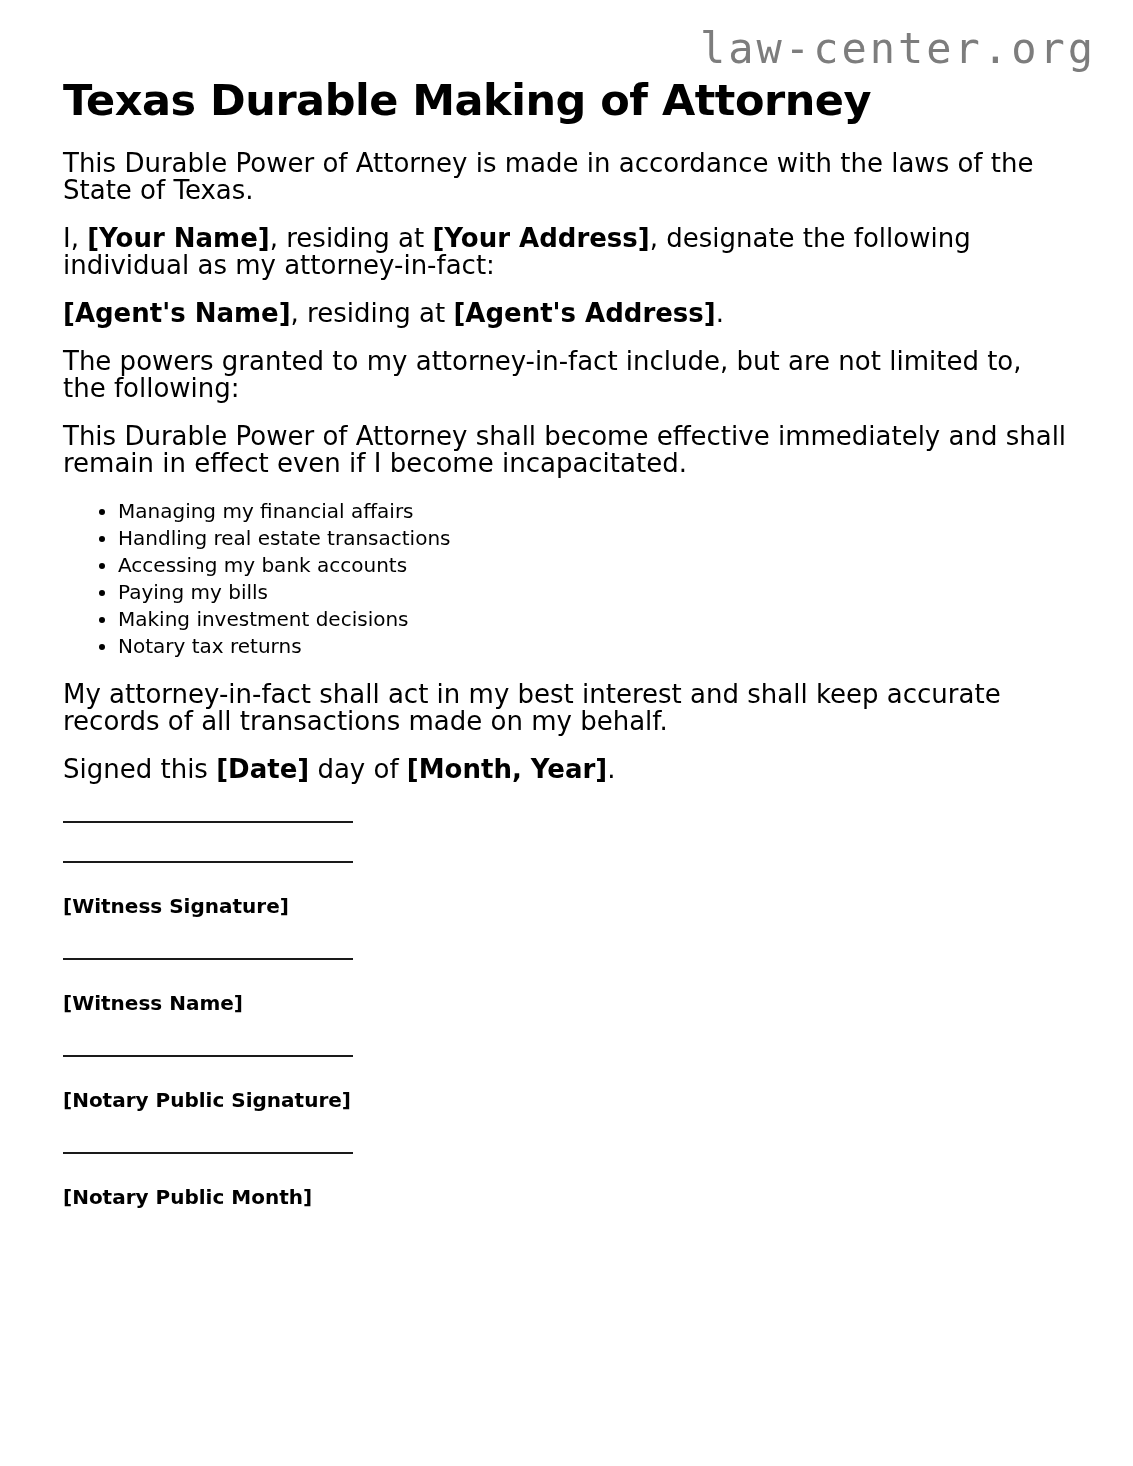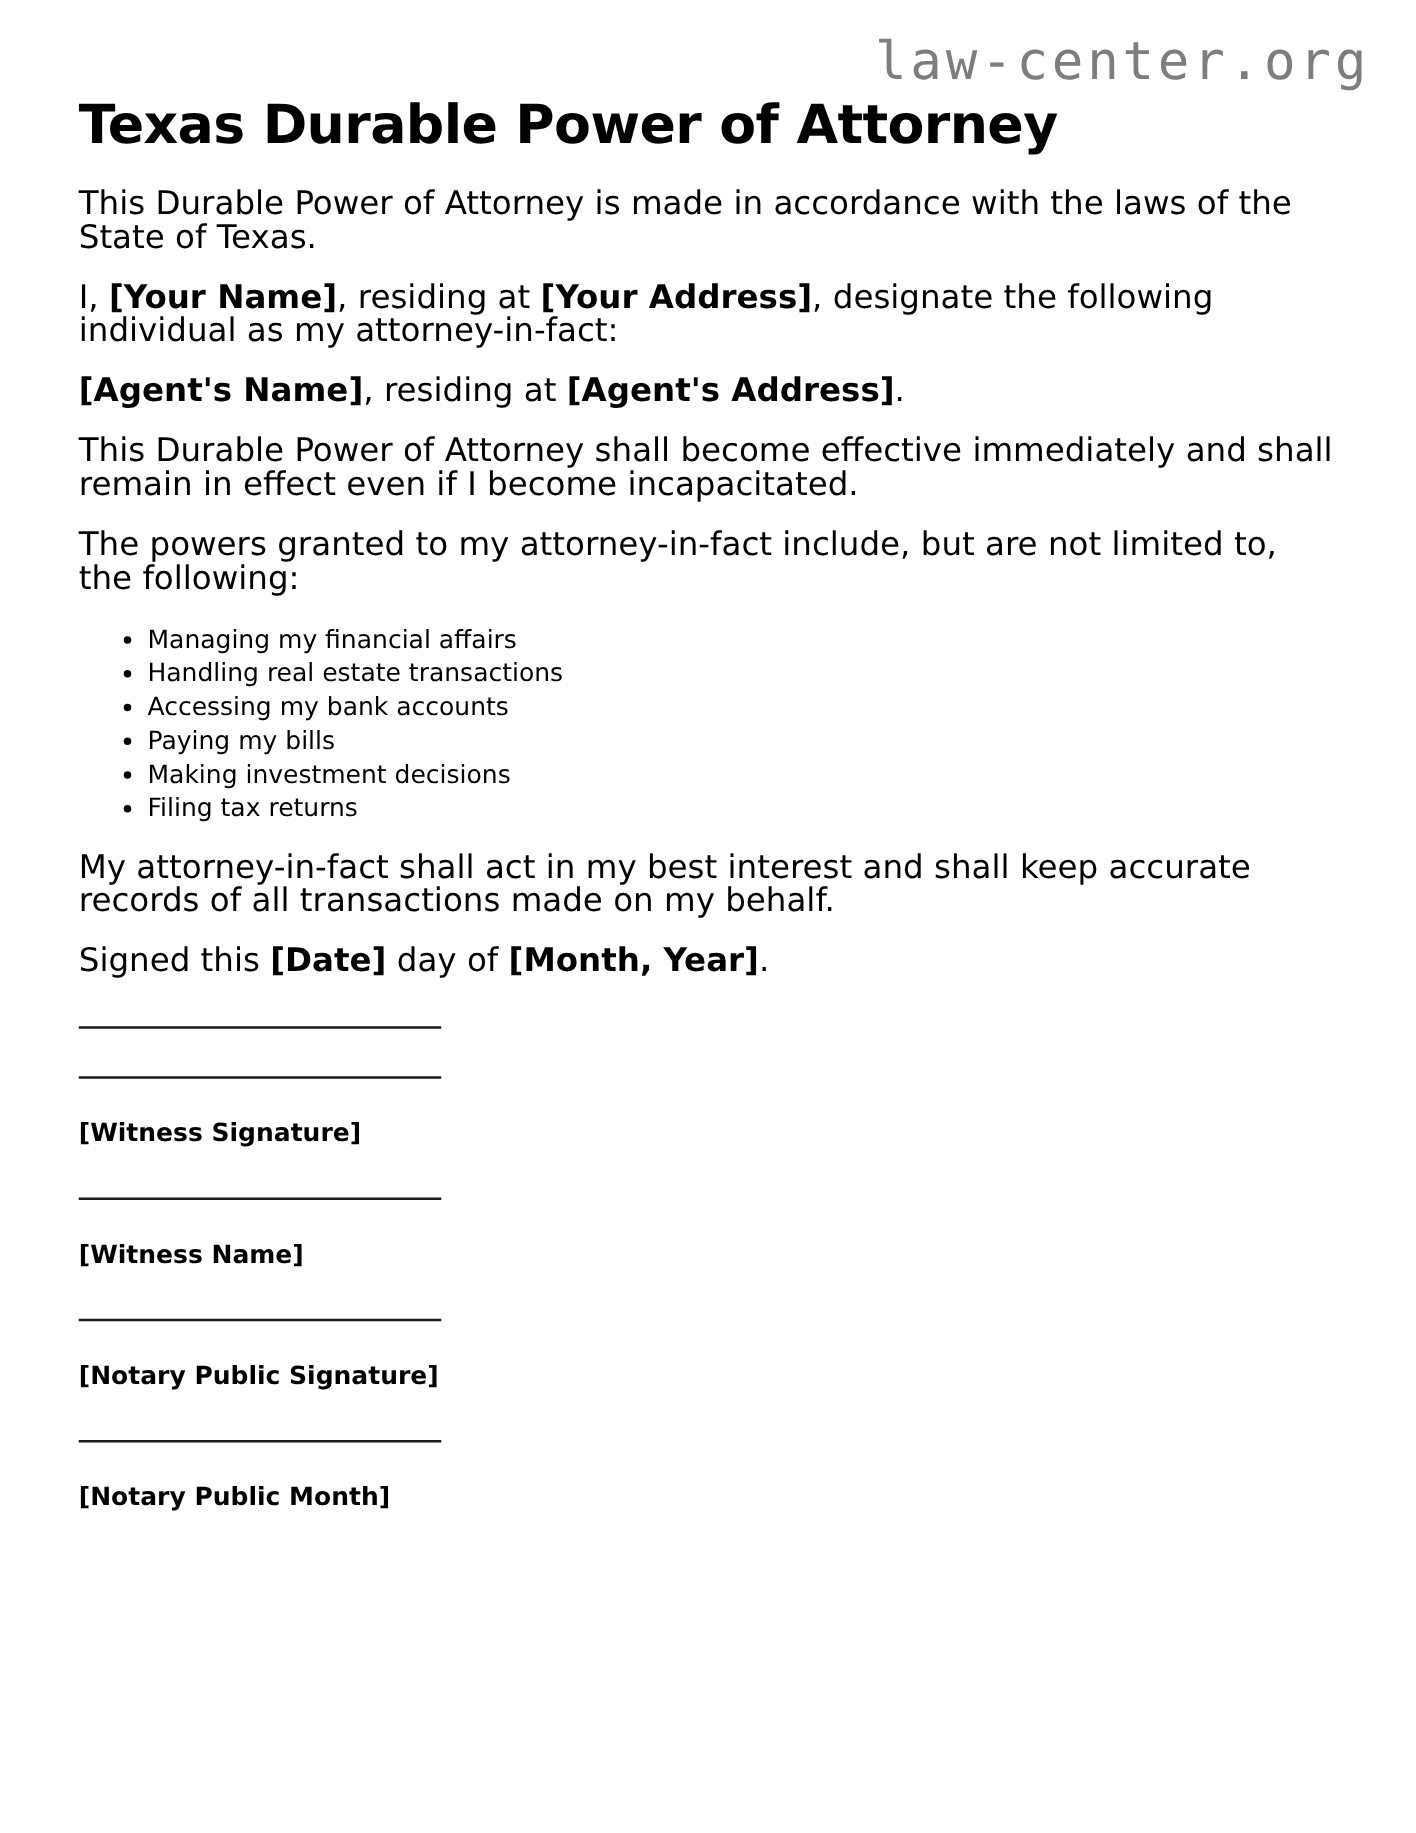--- a/index.html
+++ b/index.html
@@ -72,49 +72,49 @@
     line-height: 27px;
   }
 </style>
 </head>
 <body>
 
 <div class="page">
 
   <div class="logo">law-center.org</div>
 
-  <h1 class="doc-title">Texas Durable Power of Attorney</h1>
+  <h1 class="doc-title">Texas Durable Making of Attorney</h1>
 
   <p class="doc-p">
     <span>This Durable Power of Attorney is made in accordance with the laws of the State of Texas.</span>
   </p>
 
   <p class="doc-p">
     <span>I, </span><b>[Your Name]</b><span>, residing at </span><b>[Your Address]</b><span>, designate the following individual as my attorney-in-fact:</span>
   </p>
 
   <p class="doc-p">
     <b>[Agent's Name]</b><span>, residing at </span><b>[Agent's Address]</b><span>.</span>
   </p>
 
   <p class="doc-p">
-    <span>This Durable Power of Attorney shall become effective immediately and shall remain in effect even if I become incapacitated.</span>
+    <span>The powers granted to my attorney-in-fact include, but are not limited to, the following:</span>
   </p>
 
   <p class="doc-p">
-    <span>The powers granted to my attorney-in-fact include, but are not limited to, the following:</span>
+    <span>This Durable Power of Attorney shall become effective immediately and shall remain in effect even if I become incapacitated.</span>
   </p>
 
   <ul class="powers">
     <li>Managing my financial affairs</li>
     <li>Handling real estate transactions</li>
     <li>Accessing my bank accounts</li>
     <li>Paying my bills</li>
     <li>Making investment decisions</li>
-    <li>Filing tax returns</li>
+    <li>Notary tax returns</li>
   </ul>
 
 
   <p class="doc-p">
     <span>My attorney-in-fact shall act in my best interest and shall keep accurate records of all transactions made on my behalf.</span>
   </p>
 
   <p class="doc-p">
     <span>Signed this </span><b>[Date]</b><span> day of </span><b>[Month, Year]</b><span>.</span>
   </p>

